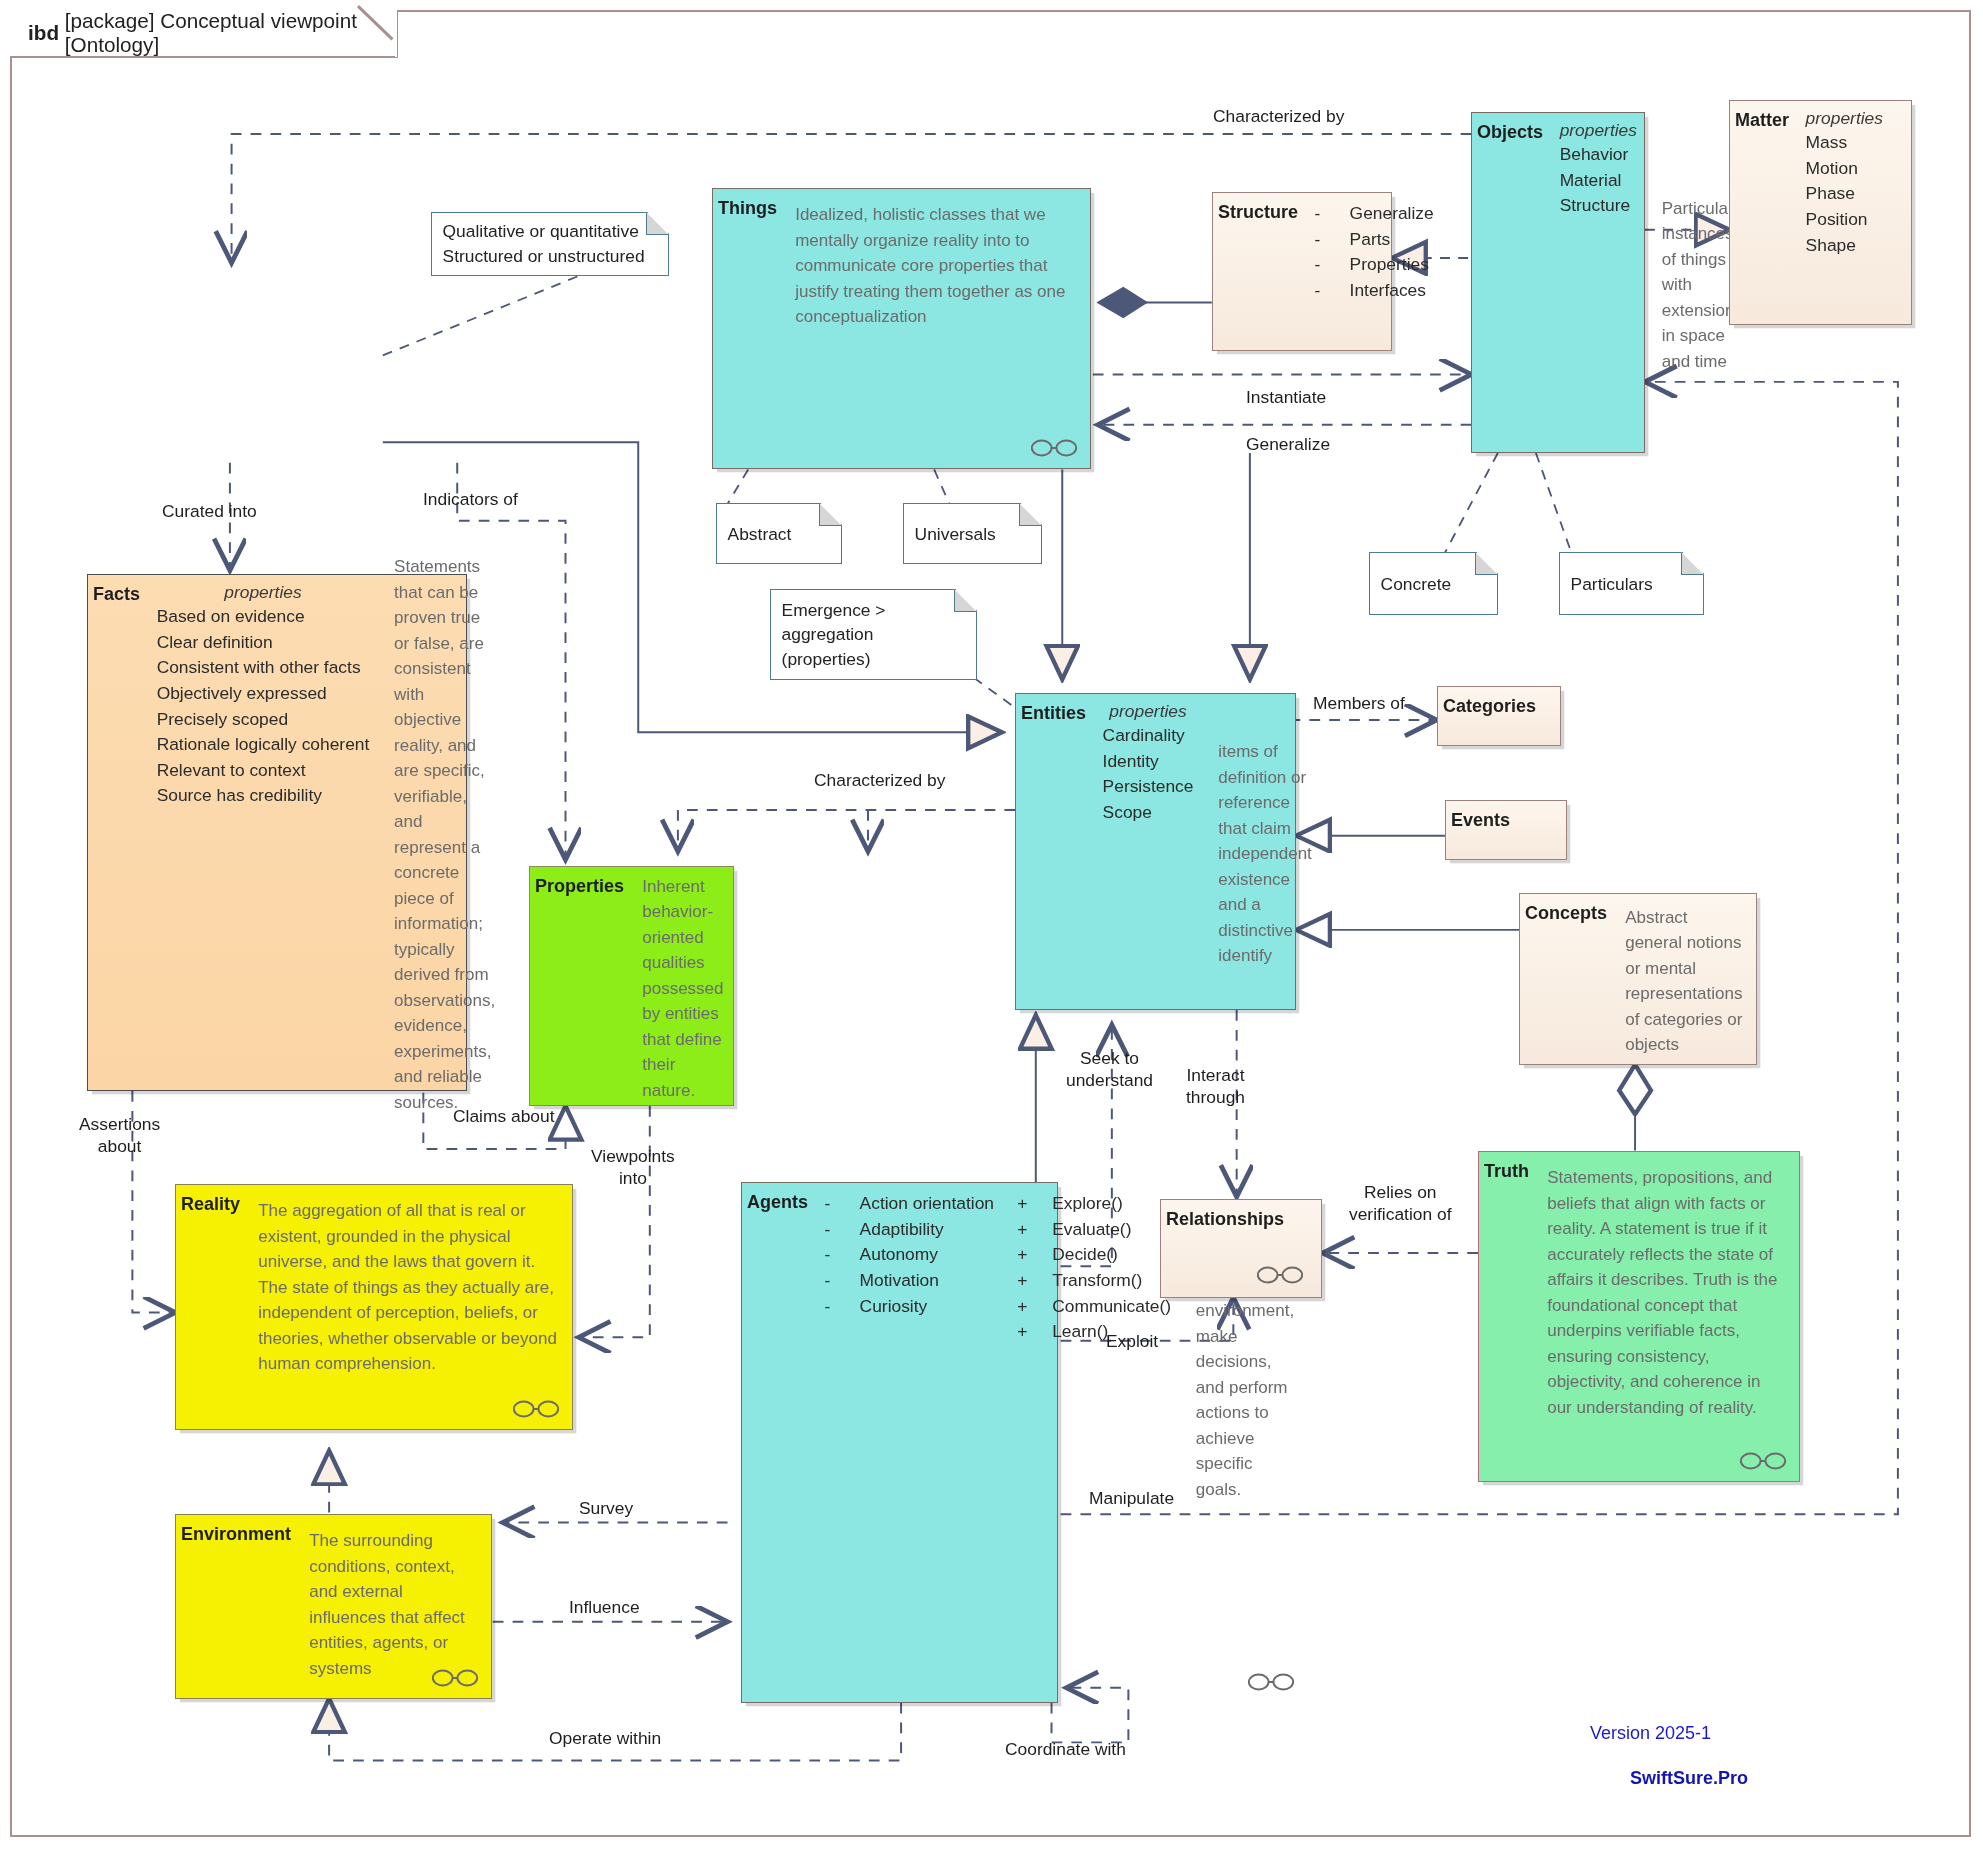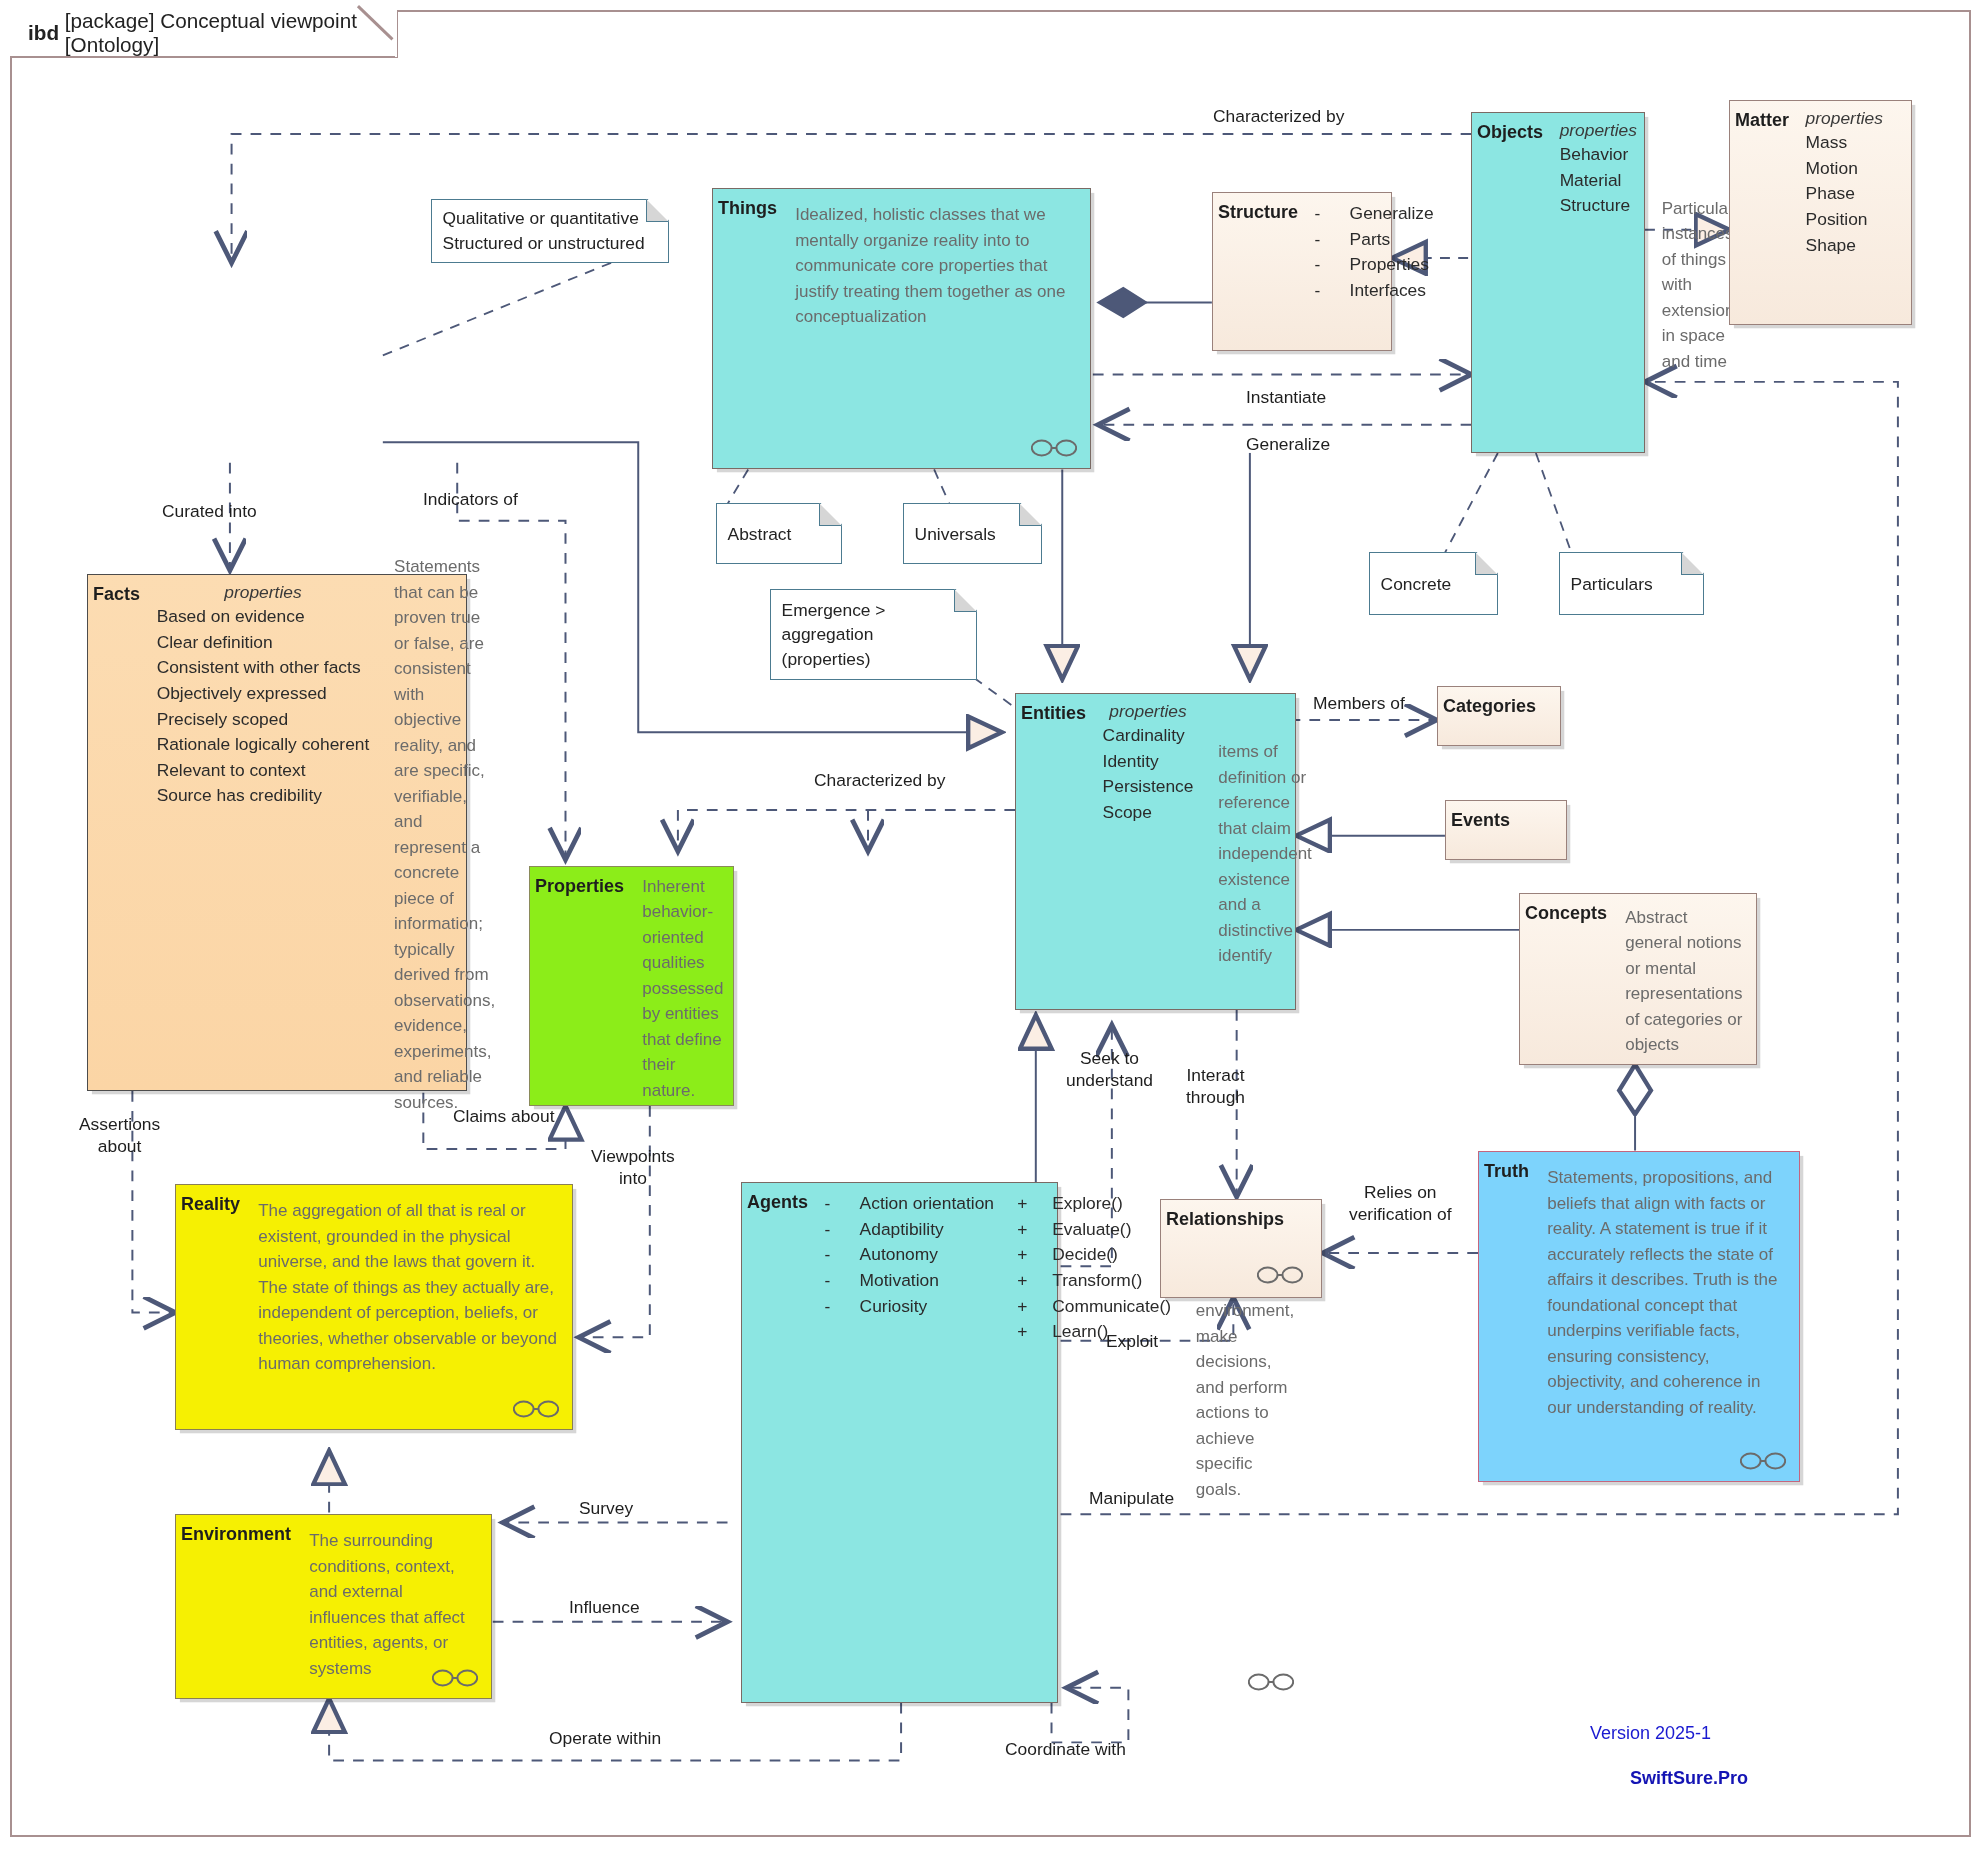--- a/index.html
+++ b/index.html
@@ -65,21 +65,21 @@
   .t-orange{background:linear-gradient(180deg,#fcdcb2,#fbd5a5);border-color:#4c4c4c;}
   .t-orange .sep{background:#4c4c4c;}
   .t-cyan{background:#8ce6e2;border-color:#7a6a64;}
   .t-cyan .sep{background:#7a6a64;}
   .t-cream{background:linear-gradient(180deg,#fdf6ee,#f7e9dc);border-color:#9a817b;}
   .t-cream .sep{background:#9a817b;}
   .t-green{background:#8ced19;border-color:#8a8a5a;}
   .t-green .sep{background:#8a8a5a;}
   .t-yellow{background:#f6f002;border-color:#8a7f55;}
   .t-yellow .sep{background:#8a7f55;}
-  .t-pink{background:#7dd3fc;border-color:#c4667f;}
+  .t-pink{background:#86efac;border-color:#c4667f;}
   .t-pink .sep{background:#c4667f;}
 
   
   .port{position:absolute;right:13.2px;bottom:10px;width:46px;height:20px;}
   .port svg{display:block;}
 
   
   .note{
     position:absolute;box-sizing:border-box;
     font-size:17.4px;color:#232323;line-height:1.42;
@@ -209,21 +209,21 @@
       <path d="M880,1842 L608,1842" stroke-dasharray="13 11" marker-end="url(#arrOpen)"></path>
 
       <path d="M596,1962 L880,1962" stroke-dasharray="13 11" marker-end="url(#arrOpen)"></path>
 
       <path d="M1090,2060 L1090,2130 L398,2130 L398,2055" stroke-dasharray="13 11" marker-end="url(#triHollow)"></path>
 
       <path d="M1272,2060 L1272,2108 L1365,2108 L1365,2042 L1290,2042" stroke-dasharray="13 11" marker-end="url(#arrOpen)"></path>
     </g>
   </svg>
 
-  <div class="note lefttxt" style="left:431px;top:199px;width:238px;height:64px;">
+  <div class="note lefttxt" style="left:431px;top:212px;width:238px;height:64px;">
     <div class="body"></div>
     <div class="fold"></div>
     <div class="txt">
       <div>Qualitative or quantitative</div>
       <div>Structured or unstructured</div>
     </div>
   </div>
 
   <div class="note lefttxt" style="left:716px;top:503px;width:126px;height:61px;">
     <div class="body"></div>

